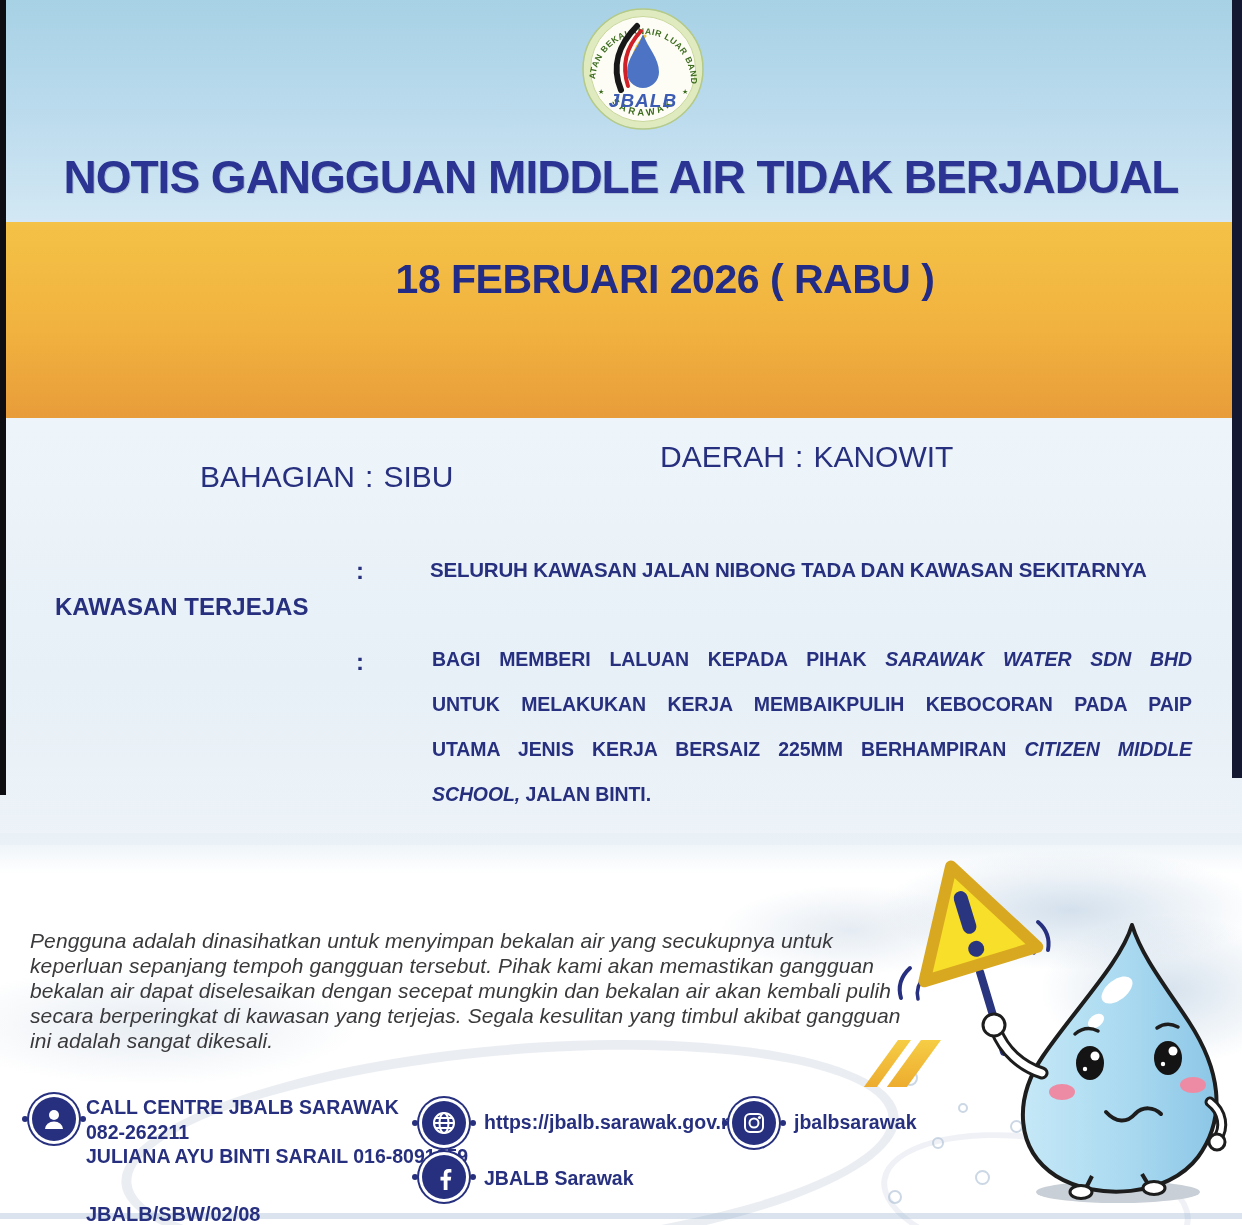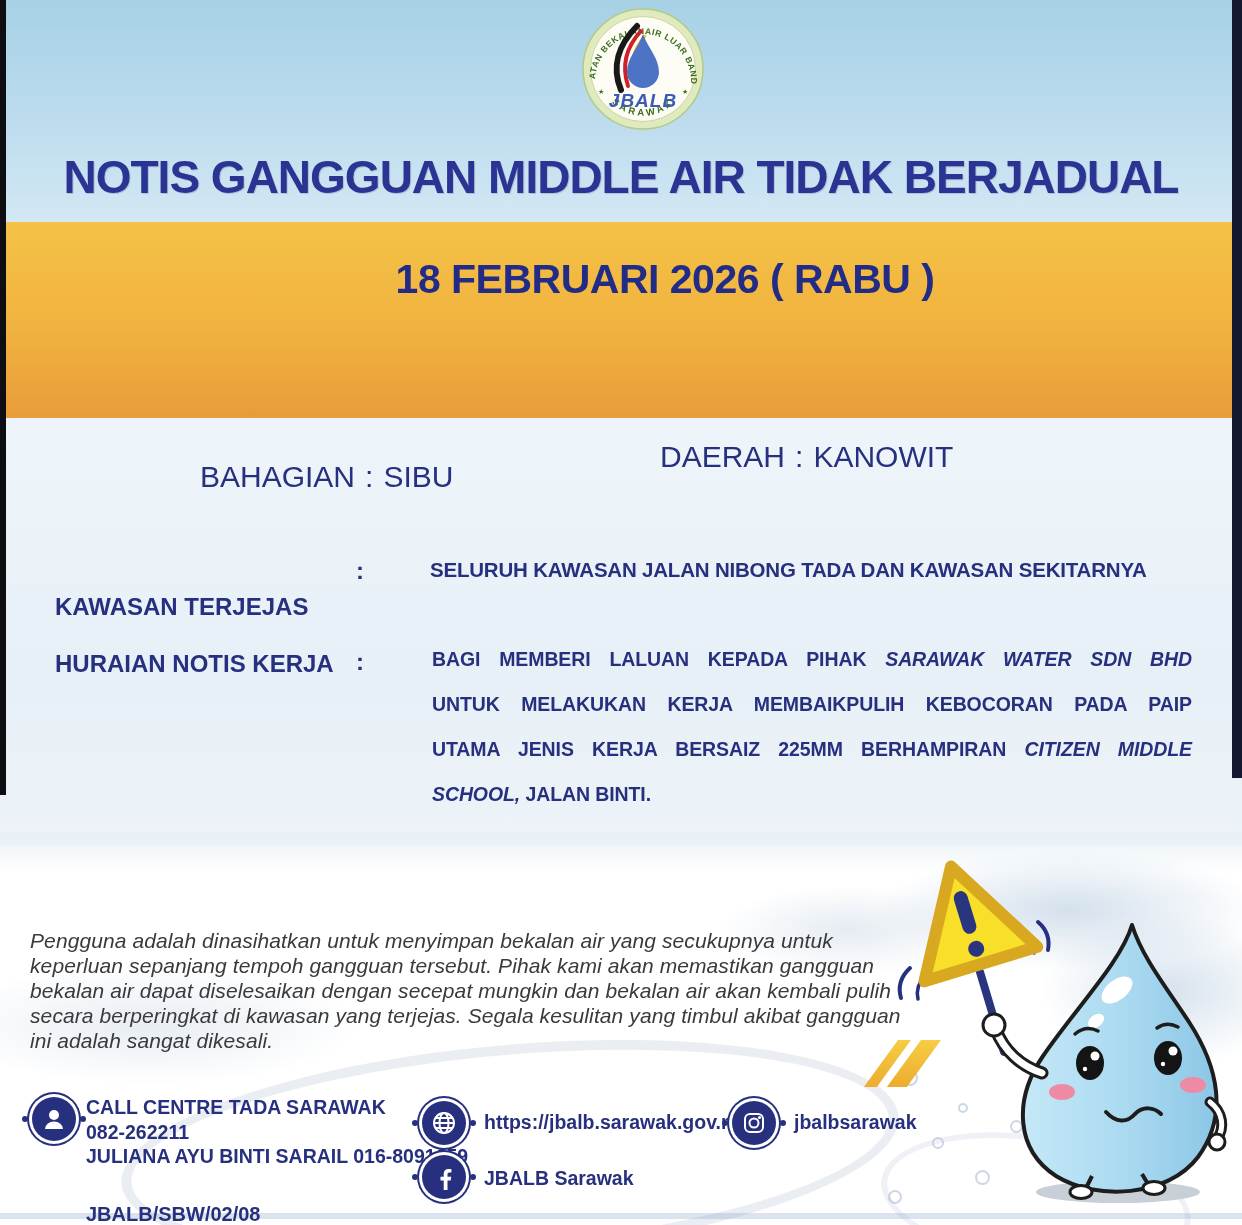--- a/index.html
+++ b/index.html
@@ -121,21 +121,20 @@
   </div>
 
   <div class="info-section">
     <div class="region-item region-bahagian"><span>BAHAGIAN</span><span class="sep">:</span><span>SIBU</span></div>
     <div class="region-item region-daerah"><span>DAERAH</span><span class="sep">:</span><span>KANOWIT</span></div>
 
     <div class="row-label kawasan-label">KAWASAN TERJEJAS</div>
     <div class="row-colon kawasan-colon">:</div>
     <div class="kawasan-value">SELURUH KAWASAN JALAN NIBONG TADA DAN KAWASAN SEKITARNYA</div>
 
-    <div class="row-label huraian-label">HURAIAN NOTIS KERJA</div>
     <div class="row-colon huraian-colon">:</div>
     <div class="huraian-text">
         <div class="h-line"><span>BAGI MEMBERI LALUAN KEPADA PIHAK </span><span class="it">SARAWAK WATER SDN BHD</span></div>
         <div class="h-line"><span>UNTUK MELAKUKAN KERJA MEMBAIKPULIH KEBOCORAN PADA PAIP</span></div>
         <div class="h-line"><span>UTAMA JENIS KERJA BERSAIZ 225MM BERHAMPIRAN </span><span class="it">CITIZEN MIDDLE</span></div>
         <div class="h-line"><span class="it">SCHOOL,</span><span> JALAN BINTI.</span></div>
       </div>
   </div>
 
   <div class="water-section">
@@ -158,21 +157,21 @@
 
     <div class="stripe stripe1"></div>
     <div class="stripe stripe2"></div>
 
     <div class="contact-icon icon-call">
       <svg width="28" height="28" viewBox="0 0 28 28">
         <circle cx="14" cy="10" r="5" fill="#fff"></circle>
         <path d="M5,24 a9,7.5 0 0 1 18,0 Z" fill="#fff"></path>
       </svg>
     </div>
-    <div class="cc-lines"><div>CALL CENTRE TADA SARAWAK</div><div>082-262211</div><div>JULIANA AYU BINTI SARAIL 016-8091659</div></div>
+    <div class="cc-lines"><div>CALL CENTRE JBALB SARAWAK</div><div>082-262211</div><div>JULIANA AYU BINTI SARAIL 016-8091659</div></div>
 
     <div class="contact-icon icon-web">
       <svg width="28" height="28" viewBox="0 0 28 28" fill="none" stroke="#fff" stroke-width="2">
         <circle cx="14" cy="14" r="10"></circle>
         <ellipse cx="14" cy="14" rx="4.5" ry="10"></ellipse>
         <line x1="4" y1="14" x2="24" y2="14"></line>
         <line x1="5.5" y1="9" x2="22.5" y2="9"></line>
         <line x1="5.5" y1="19" x2="22.5" y2="19"></line>
       </svg>
     </div>

